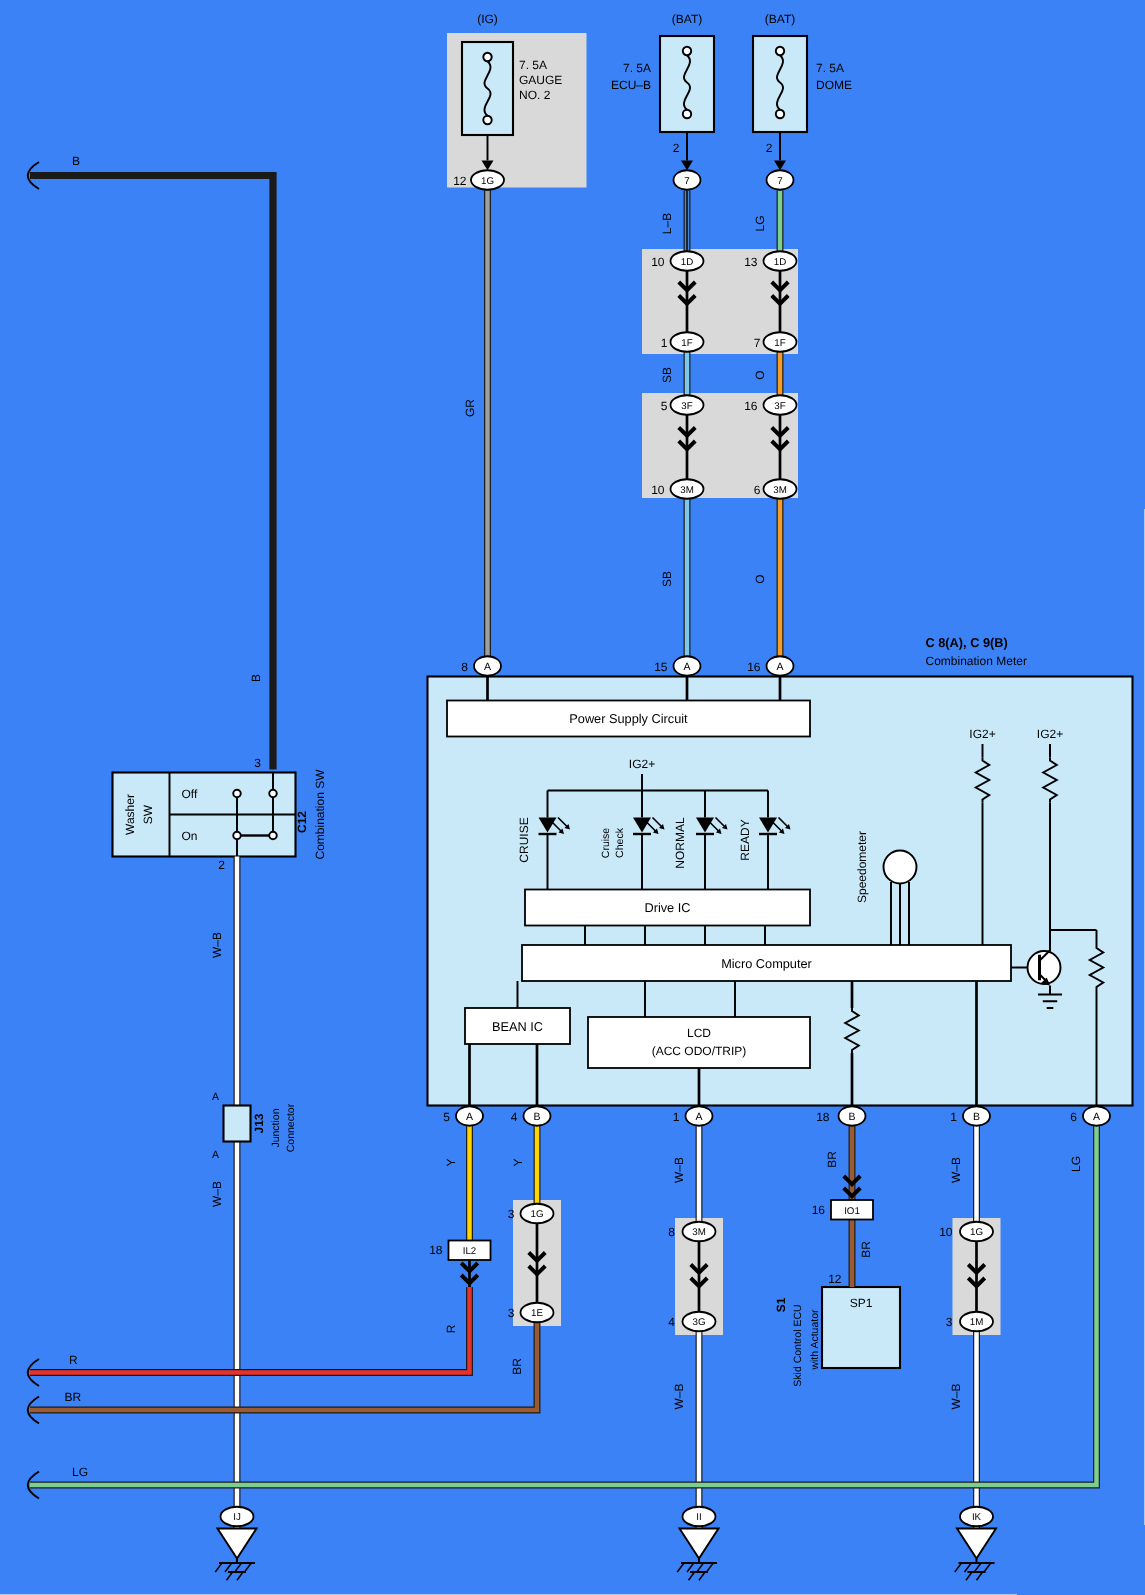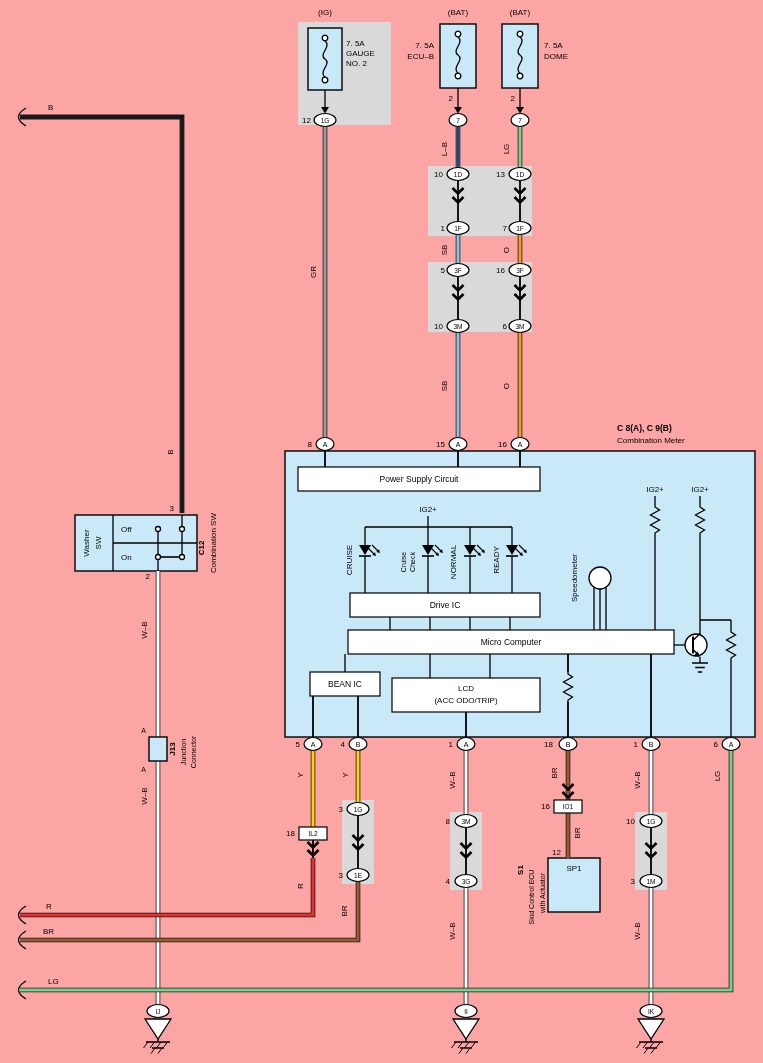--- a/index.html
+++ b/index.html
@@ -1,16 +1,16 @@
 <!DOCTYPE html>
 <html><head>
 <meta charset="utf-8">
 <style>
   html,body{margin:0;padding:0;background:#fff}
-  .stage{position:relative;width:763px;height:1063px;background:#fca5a5;overflow:hidden}
+  .stage{position:relative;width:763px;height:1063px;background:#3b82f6;overflow:hidden}
   svg{display:block}
   text{font-family:"Liberation Sans","DejaVu Sans",sans-serif;font-size:8px;fill:#000}
   .mid{text-anchor:middle}
   .end{text-anchor:end}
   .f7{font-size:7px}
   .f65{font-size:6.5px}
   .f85{font-size:8.5px}
   .b{font-weight:bold}
   .ln{stroke:#000;stroke-width:1.3;fill:none}
   .ln2{stroke:#000;stroke-width:1.8;fill:none}

